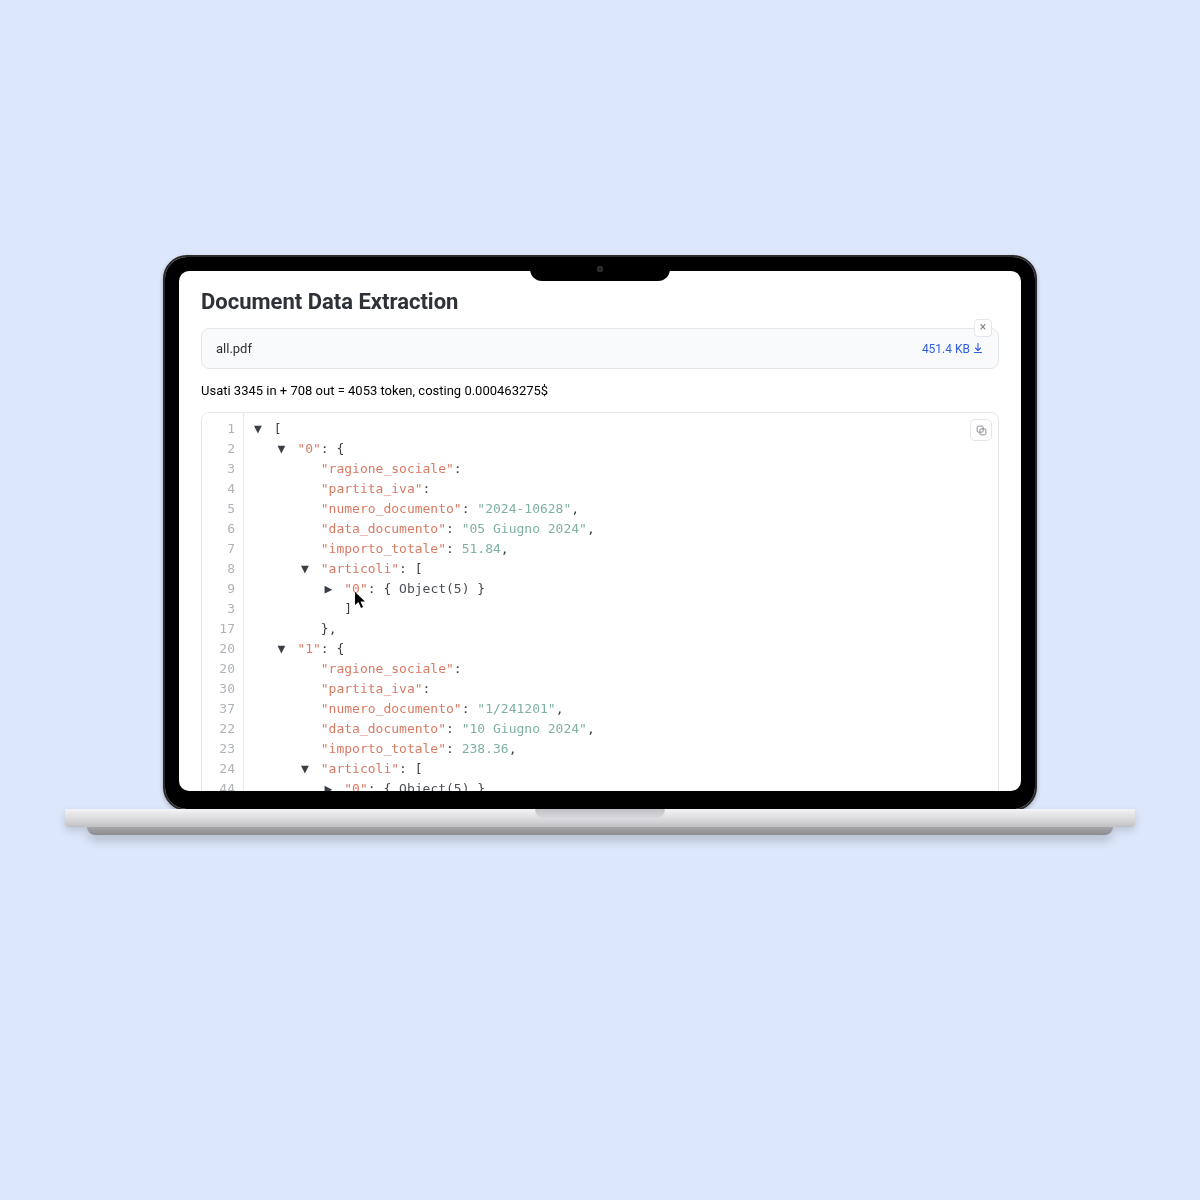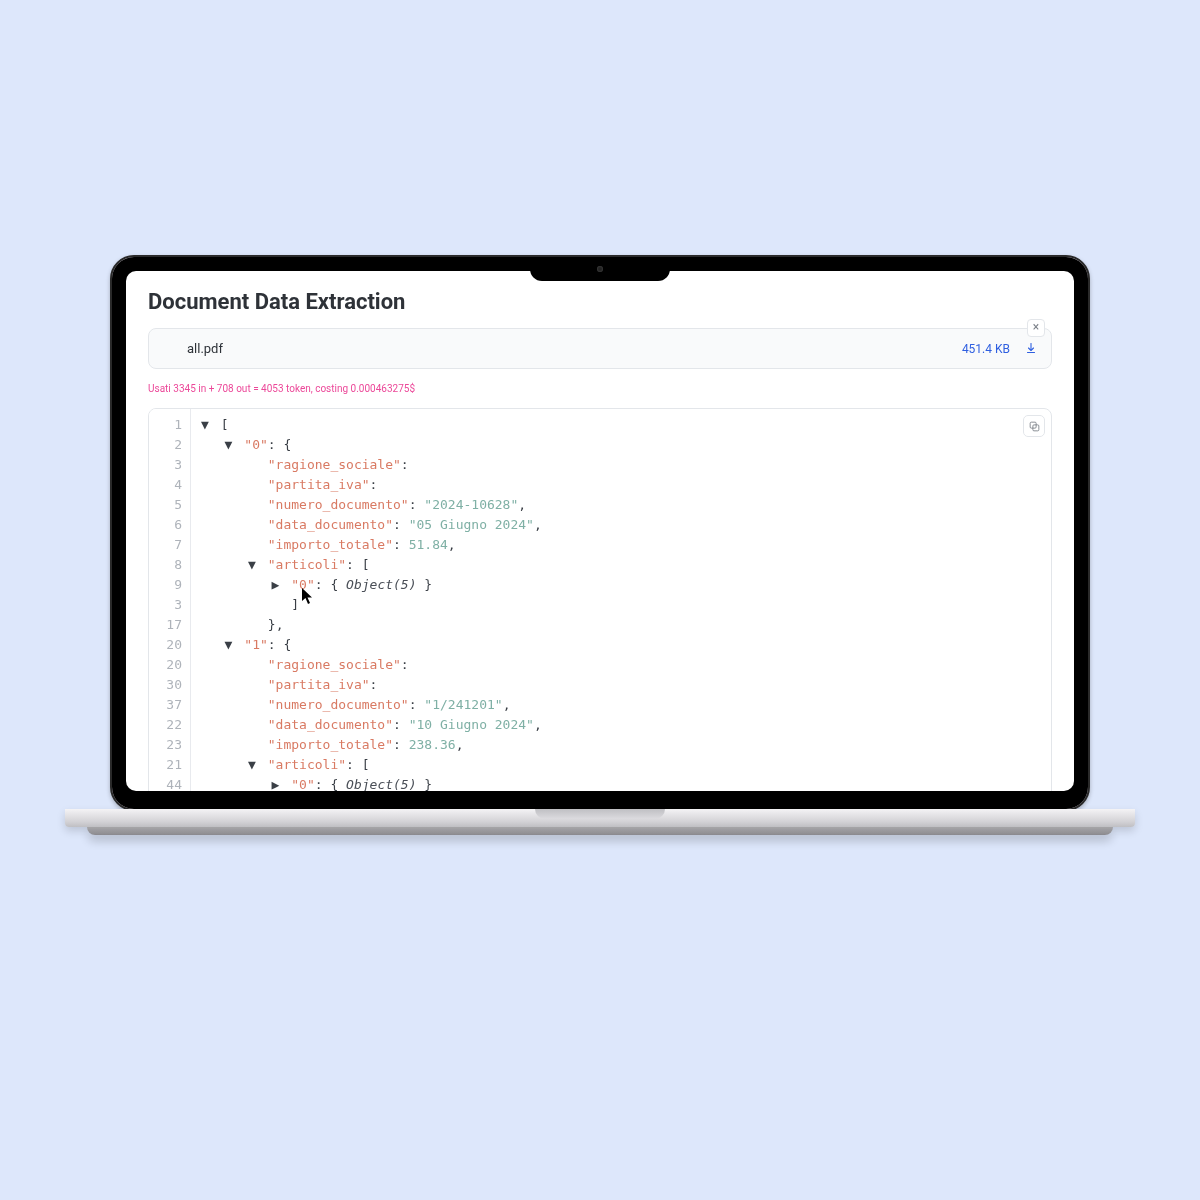--- a/index.html
+++ b/index.html
@@ -11,21 +11,21 @@
     overflow: hidden;
     position: relative;
   }
 
   
   .laptop {
     position: absolute;
     left: 50%;
     top: 255px;
     transform: translateX(-50%);
-    width: 980px;
+    width: 874px;
   }
   .bezel {
     background: #000;
     border-radius: 24px;
     padding: 14px 14px 18px 14px;
     box-shadow: 0 2px 4px rgba(0,0,0,.25);
     position: relative;
     border: 2px solid #2a2a2a;
     background-clip: padding-box;
   }
@@ -118,41 +118,41 @@
     border:1px solid #e3e6ea;
     border-radius:8px;
     background:#f9fafb;
     padding:10px 14px;
     display:flex;
     align-items:center;
     justify-content:space-between;
     position:relative;
     margin-bottom:14px;
   }
-  .file-name{ font-size:13px; color:#2e3238;margin-left:24px; }
-  .file-right{ display:flex; align-items:center; gap:15px;}
+  .file-name{ font-size:13px; color:#2e3238; }
+  .file-right{ display:flex; align-items:center; gap:2px;}
   .file-size{ font-size:12px; color:#2f5fe0; }
   .dl-icon svg{ width:12px; height:12px; stroke:#2f5fe0; }
   .close-btn{
     position:absolute;
     right:6px; top:-10px;
     width:18px; height:18px;
     border-radius:4px;
     background:#fff;
     border:1px solid #e3e6ea;
     color:#7a7f87;
     font-size:12px;
     line-height:15px;
     text-align:center;
     cursor:pointer;
   }
 
   .usage{
-    font-size:10px;
-    color:#ec4899;
+    font-size:13px;
+    color:#000000;
     margin-bottom:14px;
   }
 
   .json-card{
     border:1px solid #e3e6ea;
     border-radius:8px;
     position:relative;
     overflow:hidden;
   }
   .copy-btn{
@@ -188,21 +188,21 @@
     white-space:pre;
     color:#3a3f46;
   }
   .code div{ height:20px; }
 
   .tok-caret{ color:#3a3f46; display:inline-block; width:12px; }
   .tok-punc{ color:#3a3f46; }
   .tok-key { color:#d97a63; }
   .tok-str { color:#7fb0a5; }
   .tok-num { color:#7fb0a5;margin-top:44px; }
-  .tok-obj { color:#4a4f57;font-style:italic; }
+  .tok-obj { color:#4a4f57; }
   .comma   { color:#3a3f46; }
 
   .cursor-arrow{
     position:absolute;
     pointer-events:none;
   }
   .cursor-arrow svg{ width:14px; height:18px; fill:#000;}
 
 </style>
 </head>
@@ -253,21 +253,21 @@
                 <div>8</div>
                 <div>9</div>
                 <div>3</div>
                 <div>17</div>
                 <div>20</div>
                 <div>20</div>
                 <div>30</div>
                 <div>37</div>
                 <div>22</div>
                 <div>23</div>
-                <div>21</div>
+                <div>24</div>
                 <div>44</div>
               </div>
             <div class="code" id="code"><div><span class="tok-caret">▼</span> <span class="tok-punc">[</span></div><div>   <span class="tok-caret">▼</span> <span class="tok-key">"0"</span><span class="tok-punc">: </span><span class="tok-punc">{</span></div><div>      <span class="tok-caret"> </span> <span class="tok-key">"ragione_sociale"</span><span class="tok-punc">:</span></div><div>      <span class="tok-caret"> </span> <span class="tok-key">"partita_iva"</span><span class="tok-punc">:</span></div><div>      <span class="tok-caret"> </span> <span class="tok-key">"numero_documento"</span><span class="tok-punc">: </span><span class="tok-str">"2024-10628"</span><span class="comma">,</span></div><div>      <span class="tok-caret"> </span> <span class="tok-key">"data_documento"</span><span class="tok-punc">: </span><span class="tok-str">"05 Giugno 2024"</span><span class="comma">,</span></div><div>      <span class="tok-caret"> </span> <span class="tok-key">"importo_totale"</span><span class="tok-punc">: </span><span class="tok-num">51.84</span><span class="comma">,</span></div><div>      <span class="tok-caret">▼</span> <span class="tok-key">"articoli"</span><span class="tok-punc">: </span><span class="tok-punc">[</span></div><div>         <span class="tok-caret">▶</span> <span class="tok-key">"0"</span><span class="tok-punc">: </span><span class="tok-punc">{ </span><span class="tok-obj">Object(5)</span><span class="tok-punc"> }</span></div><div>         <span class="tok-caret"> </span> <span class="tok-punc">]</span></div><div>      <span class="tok-caret"> </span> <span class="tok-punc">}</span><span class="comma">,</span></div><div>   <span class="tok-caret">▼</span> <span class="tok-key">"1"</span><span class="tok-punc">: </span><span class="tok-punc">{</span></div><div>      <span class="tok-caret"> </span> <span class="tok-key">"ragione_sociale"</span><span class="tok-punc">:</span></div><div>      <span class="tok-caret"> </span> <span class="tok-key">"partita_iva"</span><span class="tok-punc">:</span></div><div>      <span class="tok-caret"> </span> <span class="tok-key">"numero_documento"</span><span class="tok-punc">: </span><span class="tok-str">"1/241201"</span><span class="comma">,</span></div><div>      <span class="tok-caret"> </span> <span class="tok-key">"data_documento"</span><span class="tok-punc">: </span><span class="tok-str">"10 Giugno 2024"</span><span class="comma">,</span></div><div>      <span class="tok-caret"> </span> <span class="tok-key">"importo_totale"</span><span class="tok-punc">: </span><span class="tok-num">238.36</span><span class="comma">,</span></div><div>      <span class="tok-caret">▼</span> <span class="tok-key">"articoli"</span><span class="tok-punc">: </span><span class="tok-punc">[</span></div><div>         <span class="tok-caret">▶</span> <span class="tok-key">"0"</span><span class="tok-punc">: </span><span class="tok-punc">{ </span><span class="tok-obj">Object(5)</span><span class="tok-punc"> }</span></div></div>
           </div>
           <div class="cursor-arrow" style="left:152px; top:178px;">
             <svg viewBox="0 0 14 18">
                 <path d="M1 1 L1 14 L4.5 11 L7 17 L9 16 L6.5 10.5 L11 10.5 Z"></path>
               </svg>
           </div>
         </div>

